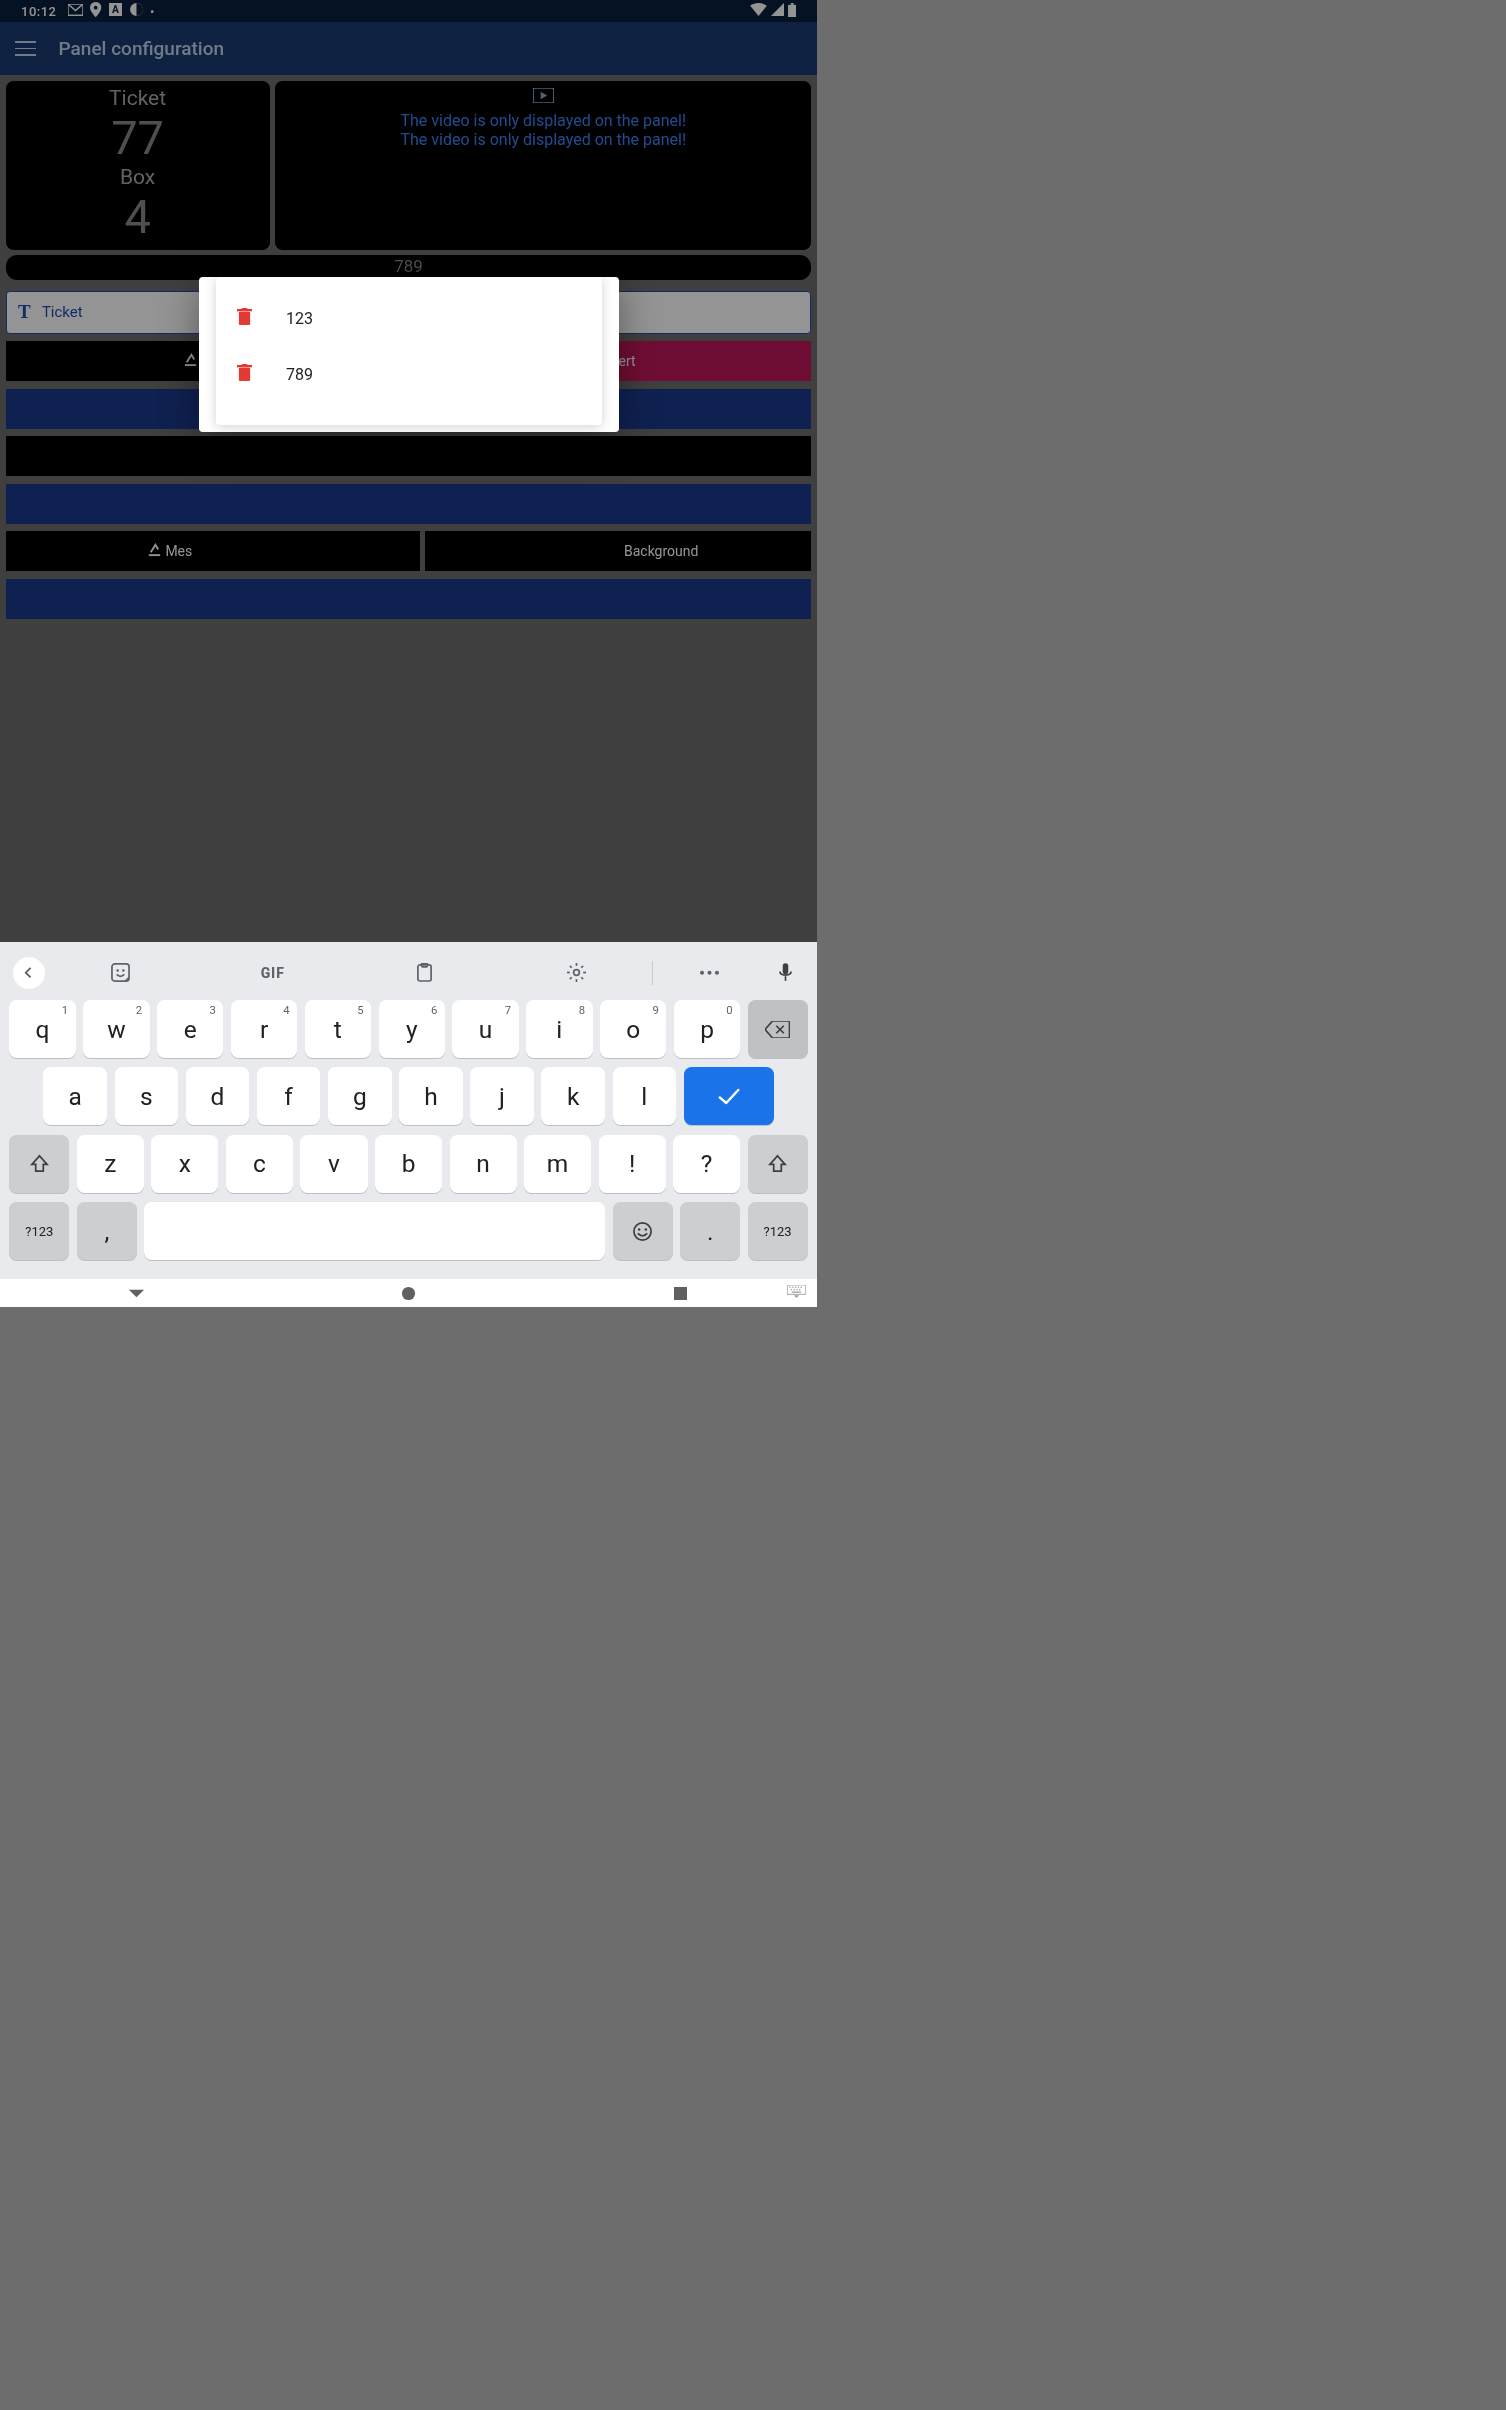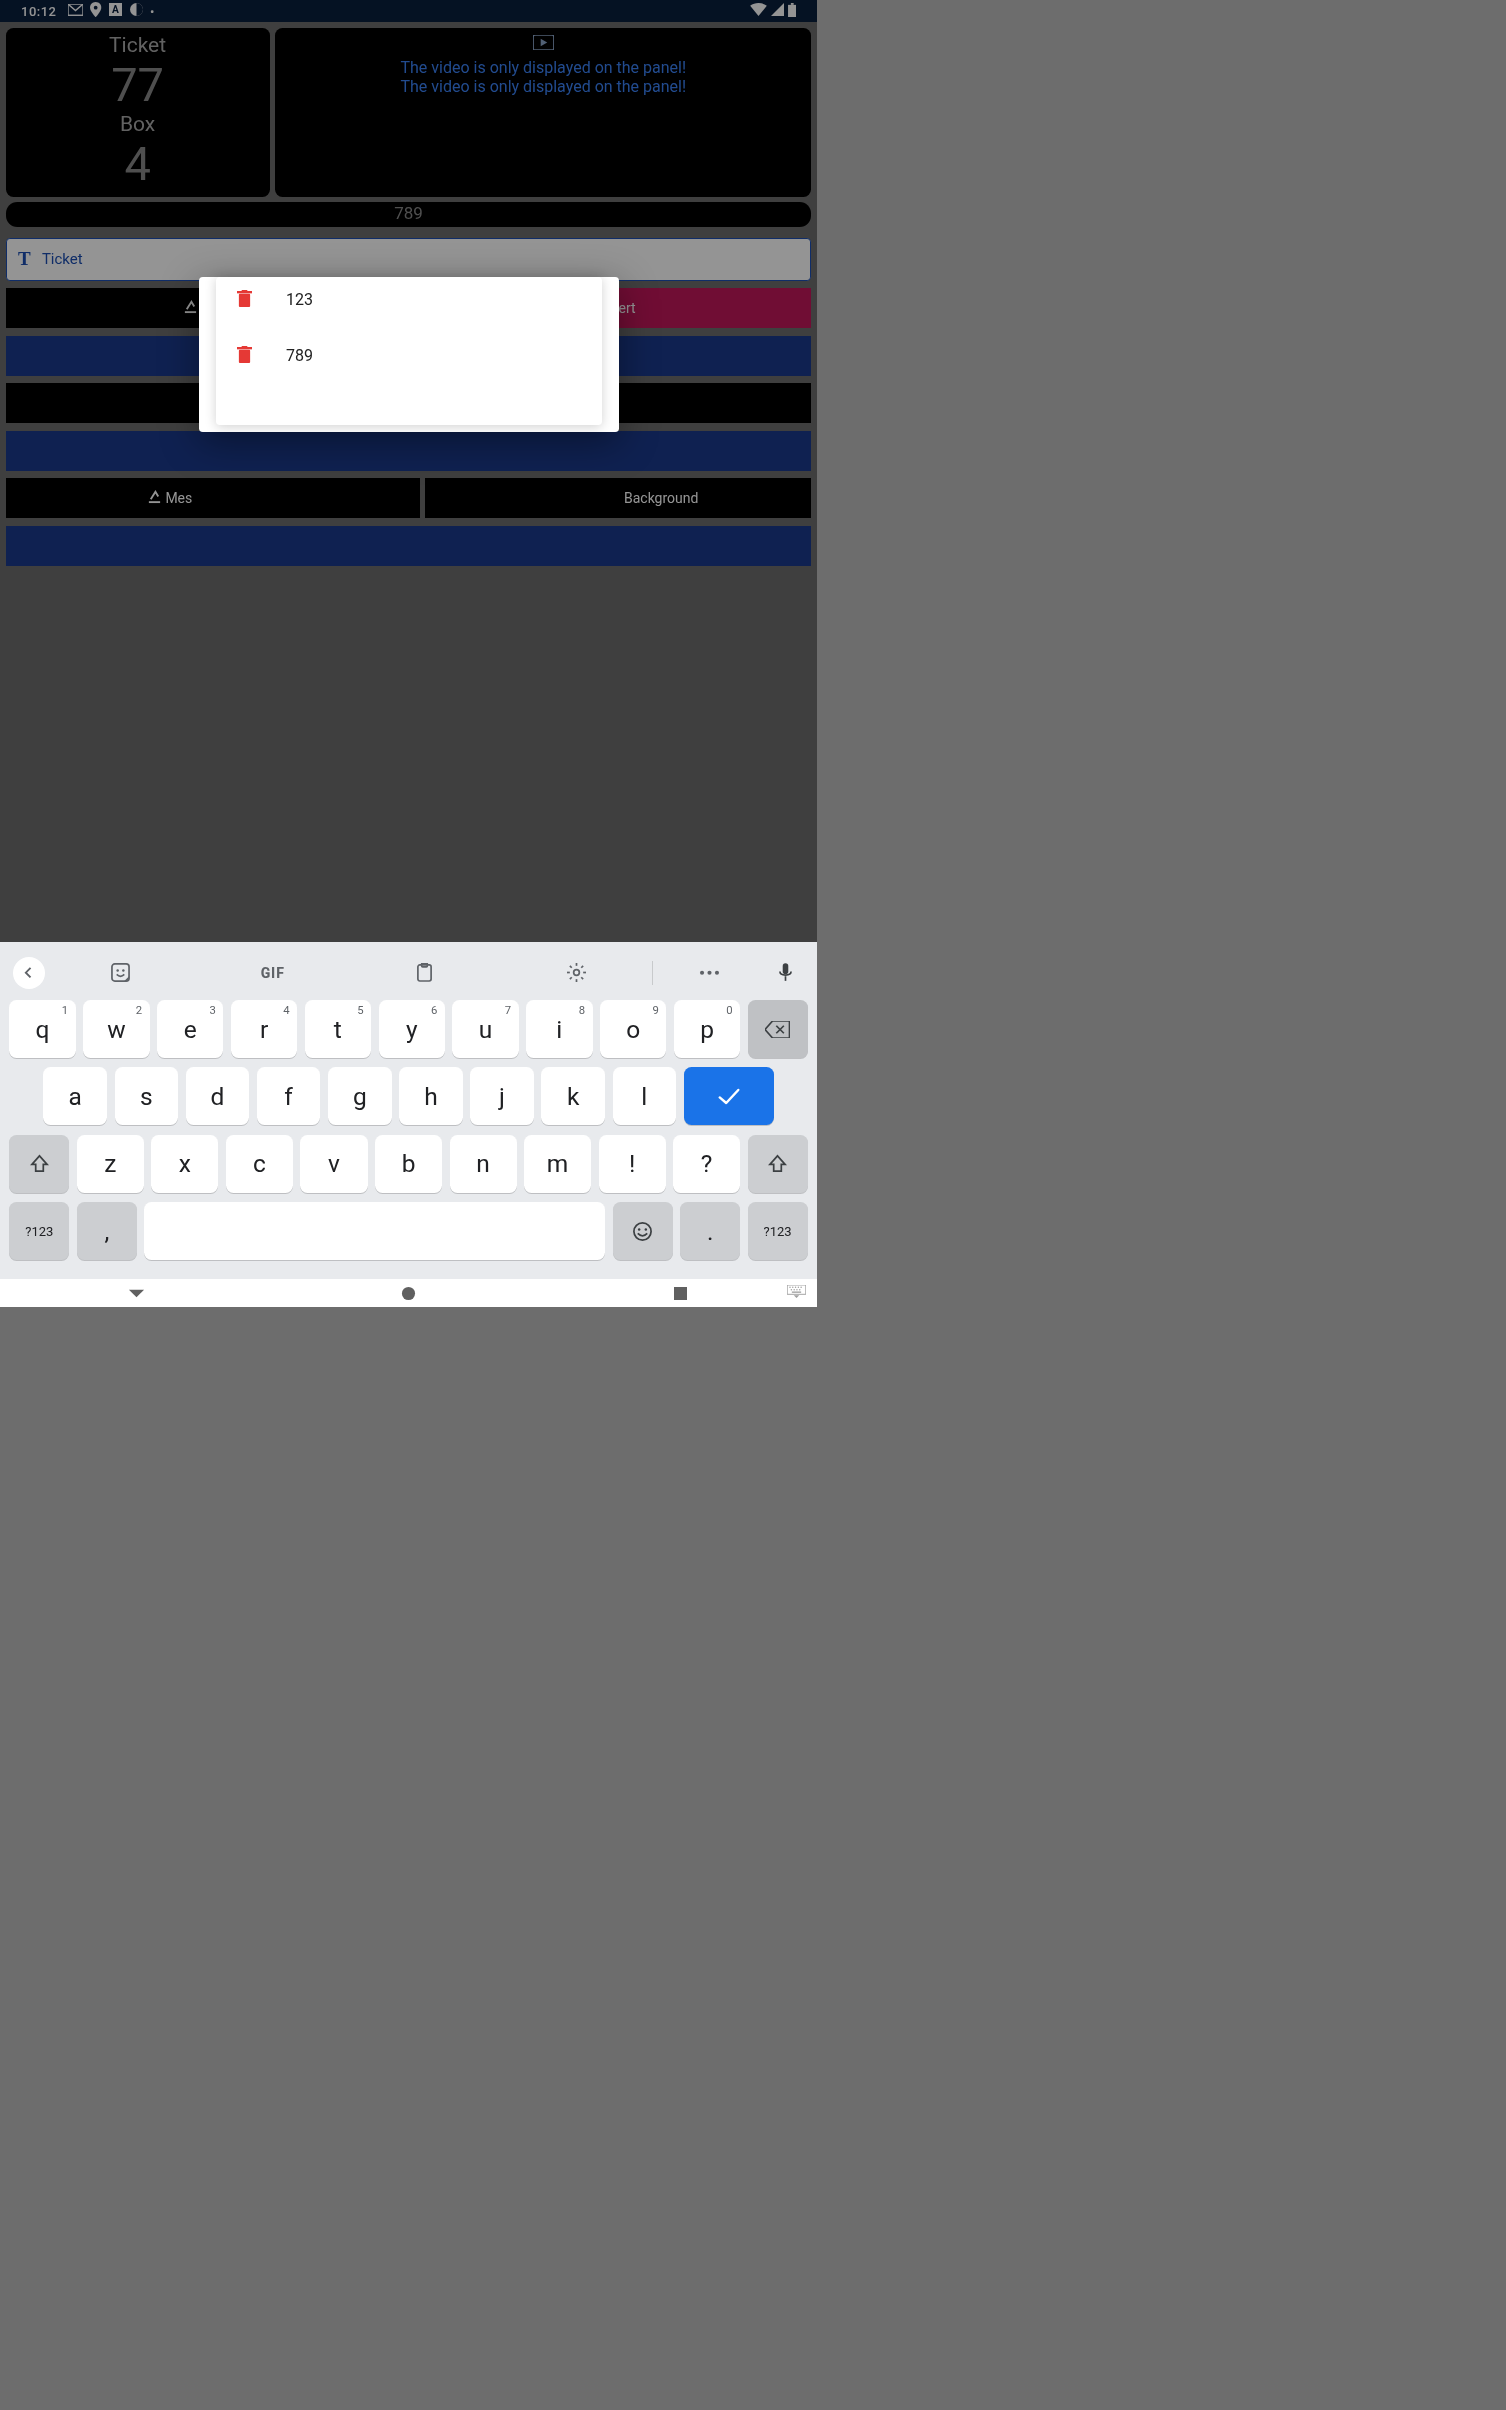--- a/index.html
+++ b/index.html
@@ -103,21 +103,21 @@
     border-radius: 24.5px; display: flex; align-items: center; padding: 0 21px;
     color: #777; font-size: 16px; position: relative;
   }
   .dialog-input .caret {
     width: 0.9px; height: 21px; background: #1e88e5; margin-right: 0.9px;
     animation: blink 1s steps(1) infinite;
   }
   @keyframes blink { 50% { opacity: 0; } }
 
   .phrase-list { margin-top: 7.5px; }
-  .phrase-item { display: flex; height: 56px; padding: 0 21px; gap: 32px; }
+  .phrase-item { display: flex; align-items: center; height: 56px; padding: 0 21px; gap: 32px; }
   .trash { width: 17px; }
 
   .phrase-text { font-size: 16px; color: #222; }
 
   .dialog-actions {
     display: flex; justify-content: flex-end; gap: 24.5px;
     padding: 13px 28px 7.5px 0;
     font-size: 14px; font-weight: 500; color: #2196f3;
   }
 
@@ -213,20 +213,28 @@
       </span>
       <span>
         <svg width="8.5" height="14" viewBox="0 0 9 15">
             <rect x="0" y="2" width="9" height="13" fill="#fff"></rect>
             <rect x="3" y="0" width="3" height="2" fill="#fff"></rect>
           </svg>
       </span>
     </div>
   </div>
 
+  <div class="app-bar">
+    <div class="hamburger">
+        <span></span>
+        <span></span>
+        <span></span>
+      </div>
+    <div>Panel configuration</div>
+  </div>
 
   <div class="content">
     <div class="panels">
       <div class="panel-card panel-ticket">
         <div class="lbl">Ticket</div>
         <div class="big">77</div>
         <div class="lbl">Box</div>
         <div class="big">4</div>
       </div>
       <div class="panel-card panel-video">

